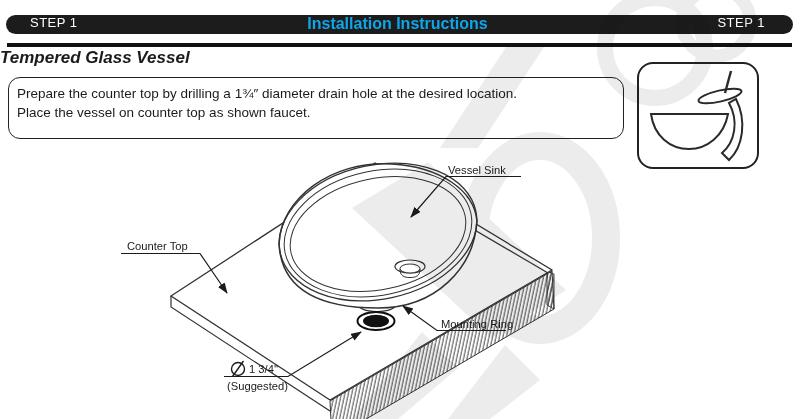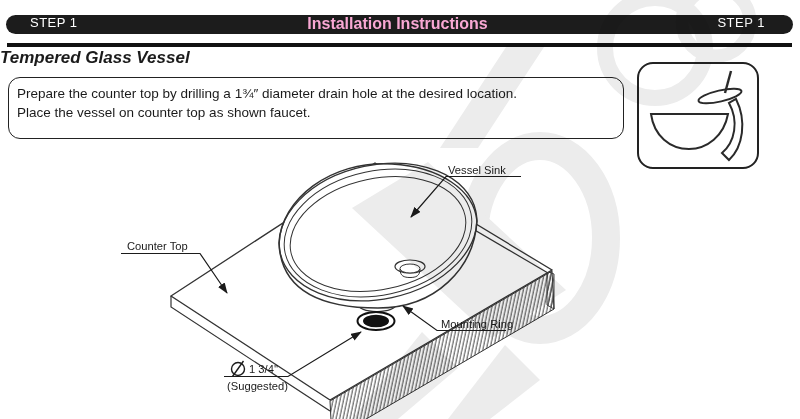--- a/index.html
+++ b/index.html
@@ -5,21 +5,21 @@
   html,body{margin:0;padding:0;background:#fff;}
   body{width:800px;height:419px;position:relative;overflow:hidden;
        font-family:"Liberation Sans", sans-serif;color:#1b1b1b;}
   
   .step-bar{position:absolute;left:6px;right:7px;top:15px;height:19px;
     background:#1c1c1c;border-radius:10px;display:flex;
     justify-content:space-between;z-index:3;}
   .step-label{color:#fff;font-size:13px;letter-spacing:.5px;width:150px;}
   .step-label.left{text-align:left;padding-left:24px;}
   .step-label.right{text-align:right;padding-right:28px;}
-  .bar-title{color:#f9a8d4;font-size:16px;font-weight:bold;text-align:center;flex:1;}
+  .bar-title{color:#0ea5e9;font-size:16px;font-weight:bold;text-align:center;flex:1;}
   .header-rule{position:absolute;left:7px;right:8px;top:43px;height:4px;
     background:#111;z-index:3;}
   .subtitle{position:absolute;left:0;width:784px;top:48px;text-align:left;
     font-size:17px;font-weight:bold;font-style:italic;z-index:3;}
   
   .note-box{position:absolute;left:8px;top:77px;width:598px;height:48px;
     border:1.5px solid #222;border-radius:12px;padding:6px 8px;z-index:3;
     background:transparent;}
   .note-box p{margin:0;font-size:13.5px;line-height:19px;white-space:nowrap;}
   

